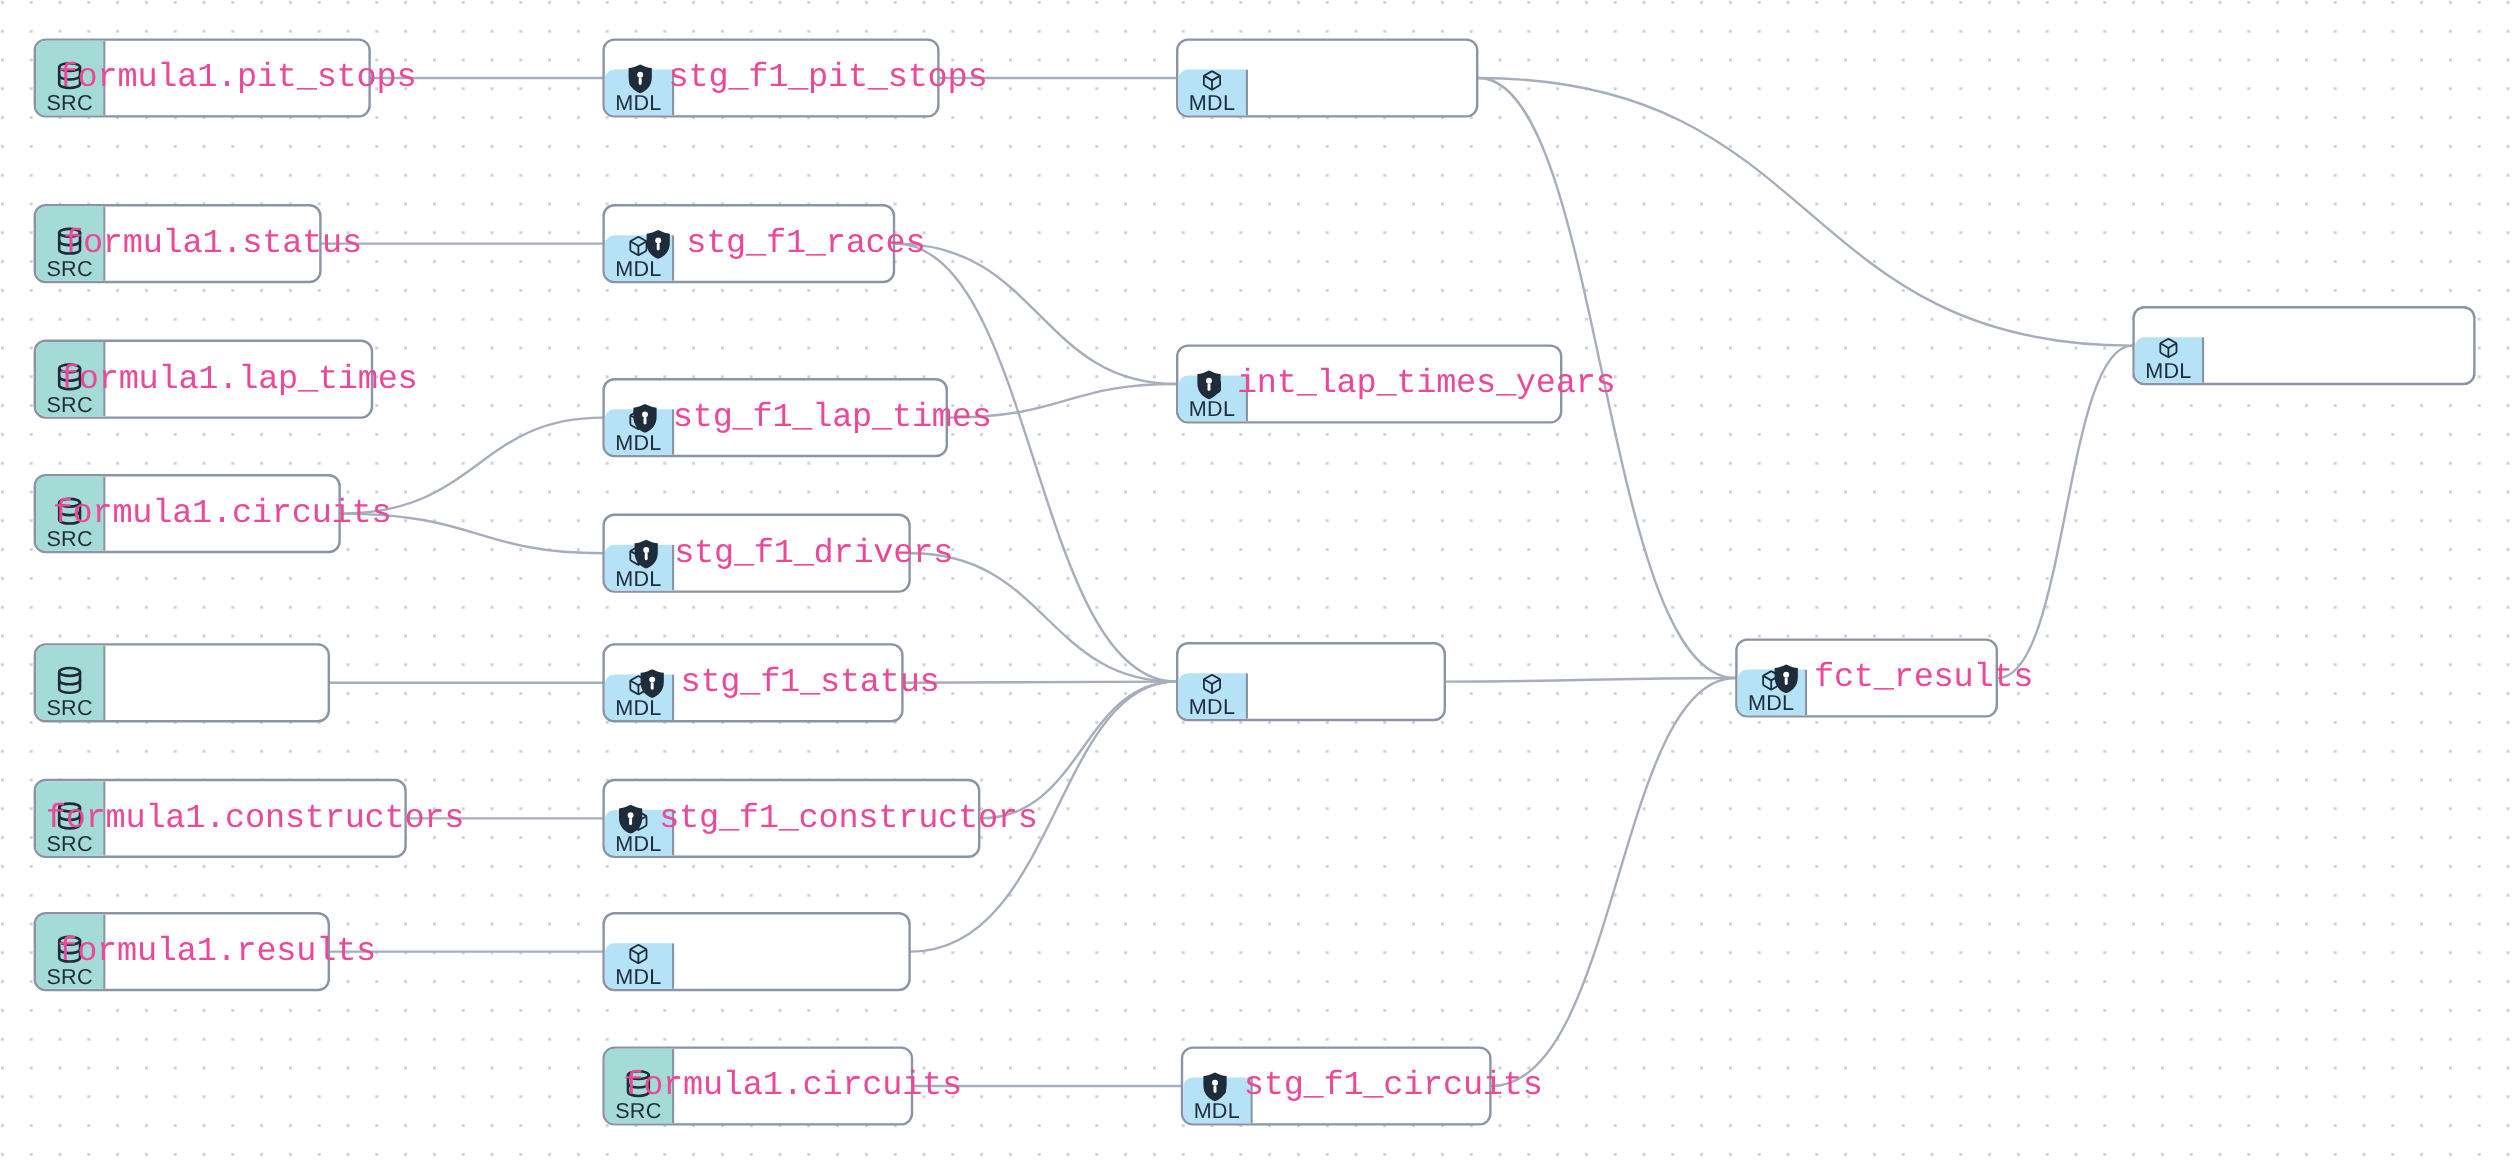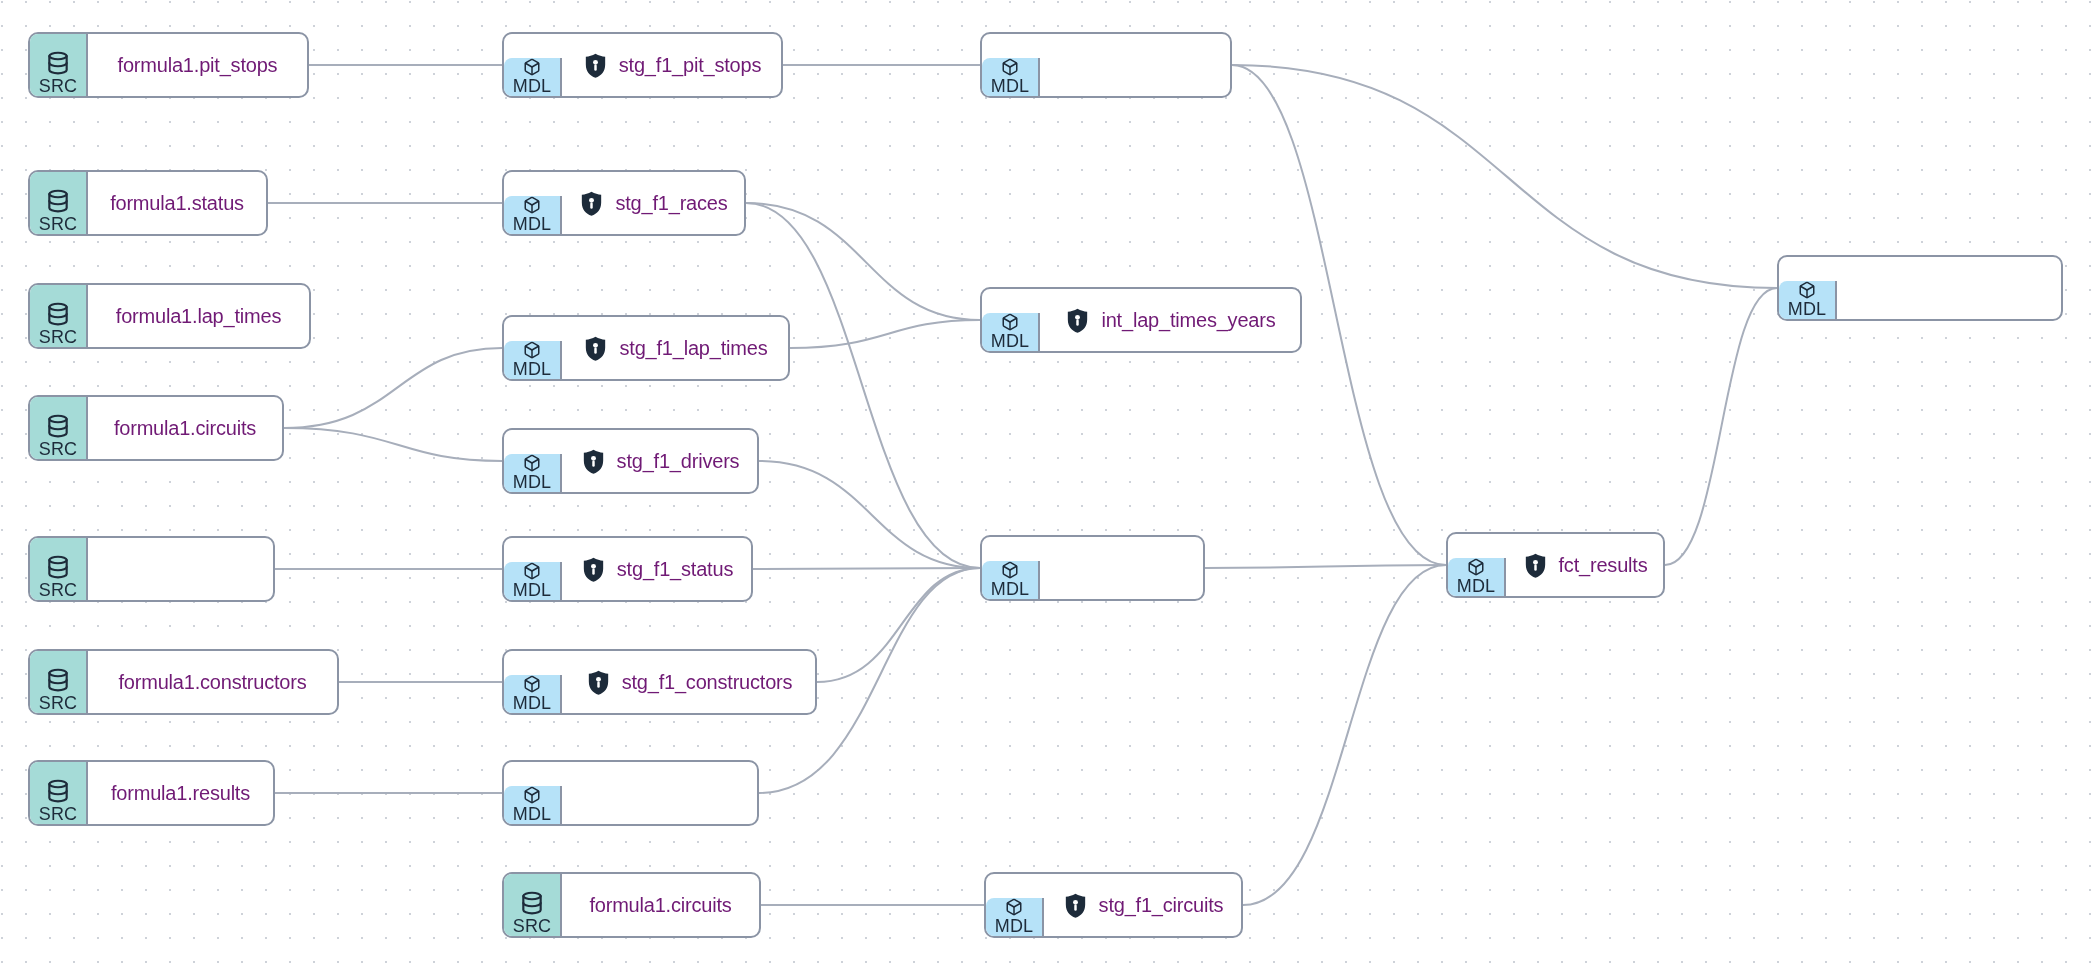--- a/index.html
+++ b/index.html
@@ -29,21 +29,21 @@
   .badge.src{background:#a5dbd7;}
   .badge.mdl{background:#b6e2f8;margin-top:24px;}
   .badge .ic{width:26px;height:26px;color:#1d2b3a;}
   .btxt{font-size:18px;line-height:19px;color:#1d2b3a;letter-spacing:.2px;}
   .body{
     flex:1;display:flex;align-items:center;justify-content:center;
     gap:10px;padding:0 14px;min-width:0;
   }
   .shield{width:27px;height:27px;flex:0 0 27px;color:#1d2b3a;}
   .lbl{
-    font-size:20px;color:#701a75;white-space:nowrap;letter-spacing:-0.2px;
+    font-size:28px;color:#ec4899;white-space:nowrap;letter-spacing:-0.2px;font-family:Liberation Mono, monospace;
   }
 </style>
 </head>
 <body>
 
 <svg width="0" height="0" style="position:absolute">
   <defs>
     <symbol id="i-db" viewBox="0 0 24 24">
       <g fill="none" stroke="currentColor" stroke-width="2" stroke-linecap="round">
         <ellipse cx="12" cy="5.5" rx="8" ry="3"></ellipse>

